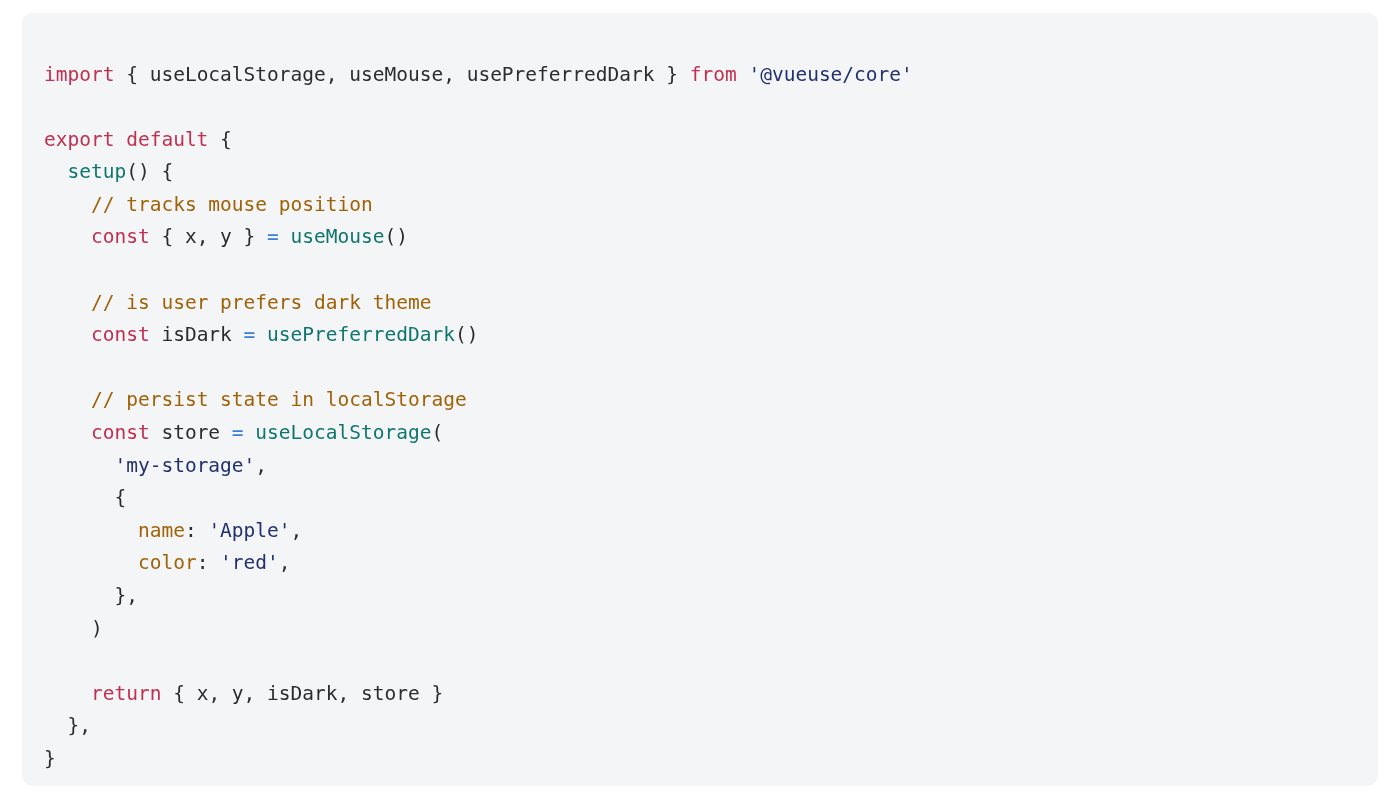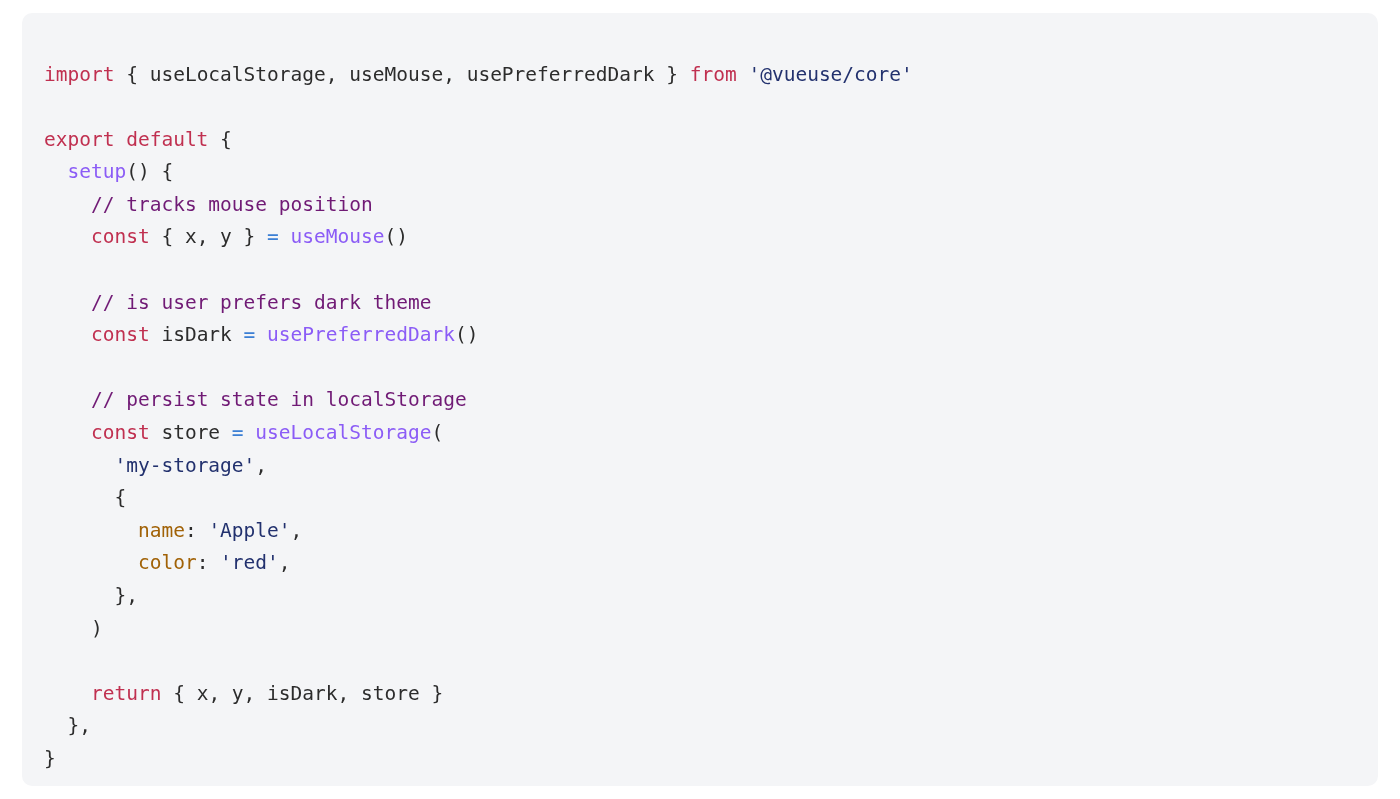--- a/index.html
+++ b/index.html
@@ -45,22 +45,22 @@
   }
 
   .ln {
     display: block;
     height: 32.6px;
     white-space: pre;
   }
 
   
   .kw   { color: #c03050; }
-  .fn   { color: #8b5cf6; }
-  .cmt  { color: #701a75; }
+  .fn   { color: #0f766e; }
+  .cmt  { color: #a16207; }
   .str  { color: #22316e; }
   .key  { color: #a16207; }
   .op   { color: #3b7fd4; }
   .pl   { color: #2c2c2c; }
 </style>
 </head>
 <body>
 
 <div id="page">
   <div class="code-panel">

